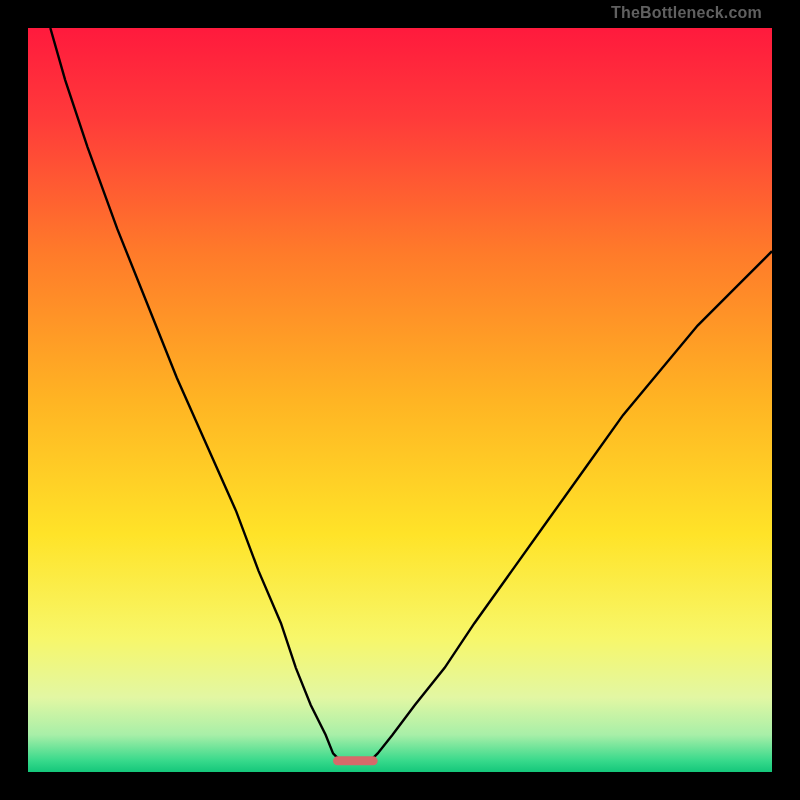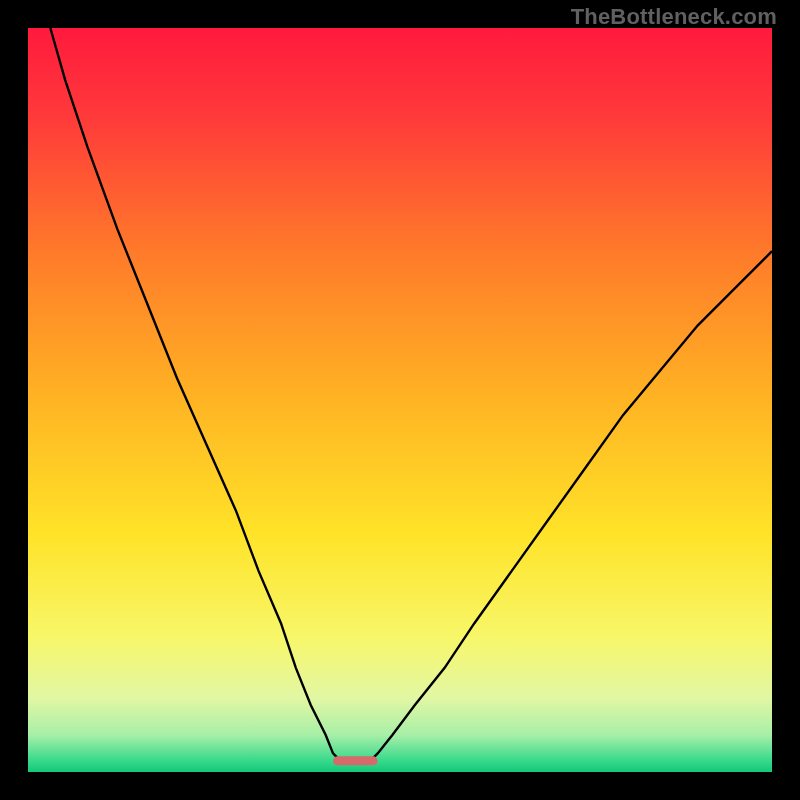--- a/index.html
+++ b/index.html
@@ -20,23 +20,23 @@
     position: absolute;
     left: 28px;
     top: 28px;
     width: 744px;
     height: 744px;
     overflow: hidden;
   }
   .watermark {
     position: absolute;
     top: 4px;
-    right: 23px;
+    right: 38px;
     color: #606060;
-    font-size: 22px;
+    font-size: 16px;
     font-weight: 600;
     letter-spacing: 0.2px;
     user-select: none;
   }
   svg { display: block; }
 </style>
 </head>
 <body>
 
 <div class="frame">

